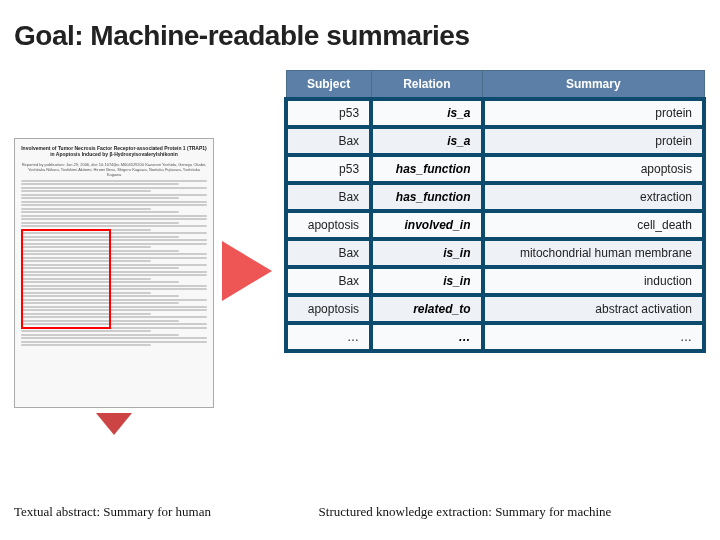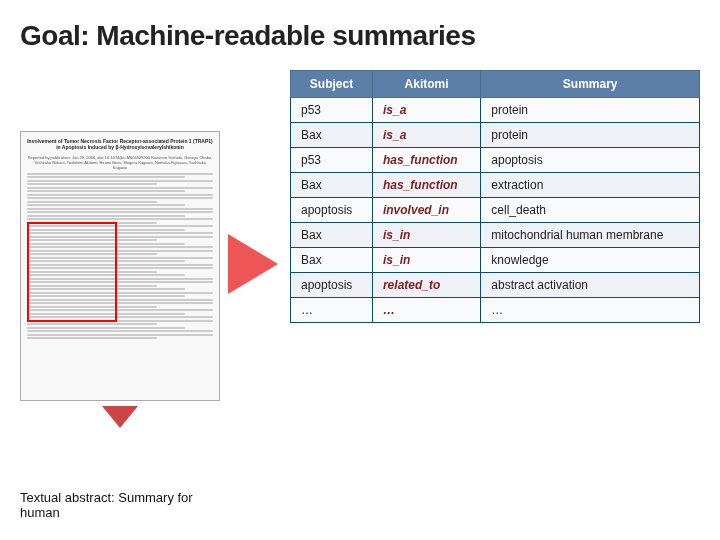--- a/index.html
+++ b/index.html
@@ -7,21 +7,21 @@
       width: 720px;
       height: 540px;
       background: #fff;
       font-family: Arial, sans-serif;
       overflow: hidden;
     }
 
     .page {
       width: 720px;
       height: 540px;
-      padding: 20px 20px;
+      padding: 20px 14px;
       display: flex;
       flex-direction: column;
     }
 
     .title {
       font-size: 28px;
       font-weight: bold;
       margin-bottom: 18px;
       color: #222;
       letter-spacing: -0.5px;
@@ -119,27 +119,27 @@
     .knowledge-table tbody tr:nth-child(even) {
       background: #eef2f7;
     }
 
     .knowledge-table tbody tr:nth-child(odd) {
       background: #f9fafc;
     }
 
     .knowledge-table tbody td {
       padding: 5px 10px;
-      text-align: left;
-      border: 1px solid #0c4a6e;
+      text-align: right;
+      border: 4px solid #0c4a6e;
       color: #222;
     }
 
     .knowledge-table tbody td.relation {
-      color: #7f1d1d;
+      color: #000000;
       font-style: italic;
       font-weight: 600;
     }
 
     
     .main-area {
       display: flex;
       flex-direction: row;
       gap: 0px;
       flex: 1;
@@ -151,20 +151,21 @@
       align-items: center;
       gap: 8px;
       margin-right: 12px;
     }
 
     .bottom-captions {
       display: flex;
       flex-direction: row;
       margin-top: 2px;
       width: 100%;
+      font-family: Liberation Serif, serif;
     }
 
     .bottom-caption-left {
       width: 210px;
       font-size: 13px;
       color: #111;
       text-align: left;
       padding-left: 0px;
     }
 
@@ -257,21 +258,21 @@
       </div>
 
       <div class="arrow-right" style="margin-top:-30px;"></div>
     </div>
 
     <div class="right-panel">
       <table class="knowledge-table">
         <thead>
           <tr>
             <th>Subject</th>
-            <th>Akitomi</th>
+            <th>Relation</th>
             <th>Summary</th>
           </tr>
         </thead>
         <tbody id="table-body">
         <tr>
               <td>p53</td>
               <td class="relation">is_a</td>
               <td>protein</td>
             </tr>
             <tr>
@@ -295,34 +296,36 @@
               <td>cell_death</td>
             </tr>
             <tr>
               <td>Bax</td>
               <td class="relation">is_in</td>
               <td>mitochondrial human membrane</td>
             </tr>
             <tr>
               <td>Bax</td>
               <td class="relation">is_in</td>
-              <td>knowledge</td>
+              <td>induction</td>
             </tr>
             <tr>
               <td>apoptosis</td>
               <td class="relation">related_to</td>
               <td>abstract activation</td>
             </tr>
             <tr>
               <td>…</td>
               <td class="relation">…</td>
               <td>…</td>
             </tr>
           </tbody>
       </table>
     </div>
   </div>
 
   <div class="bottom-captions">
     <div class="bottom-caption-left">Textual abstract:
 Summary for human</div>
+    <div class="bottom-caption-right">Structured knowledge extraction:
+Summary for machine</div>
   </div>
 </div>
 
 </body></html>

